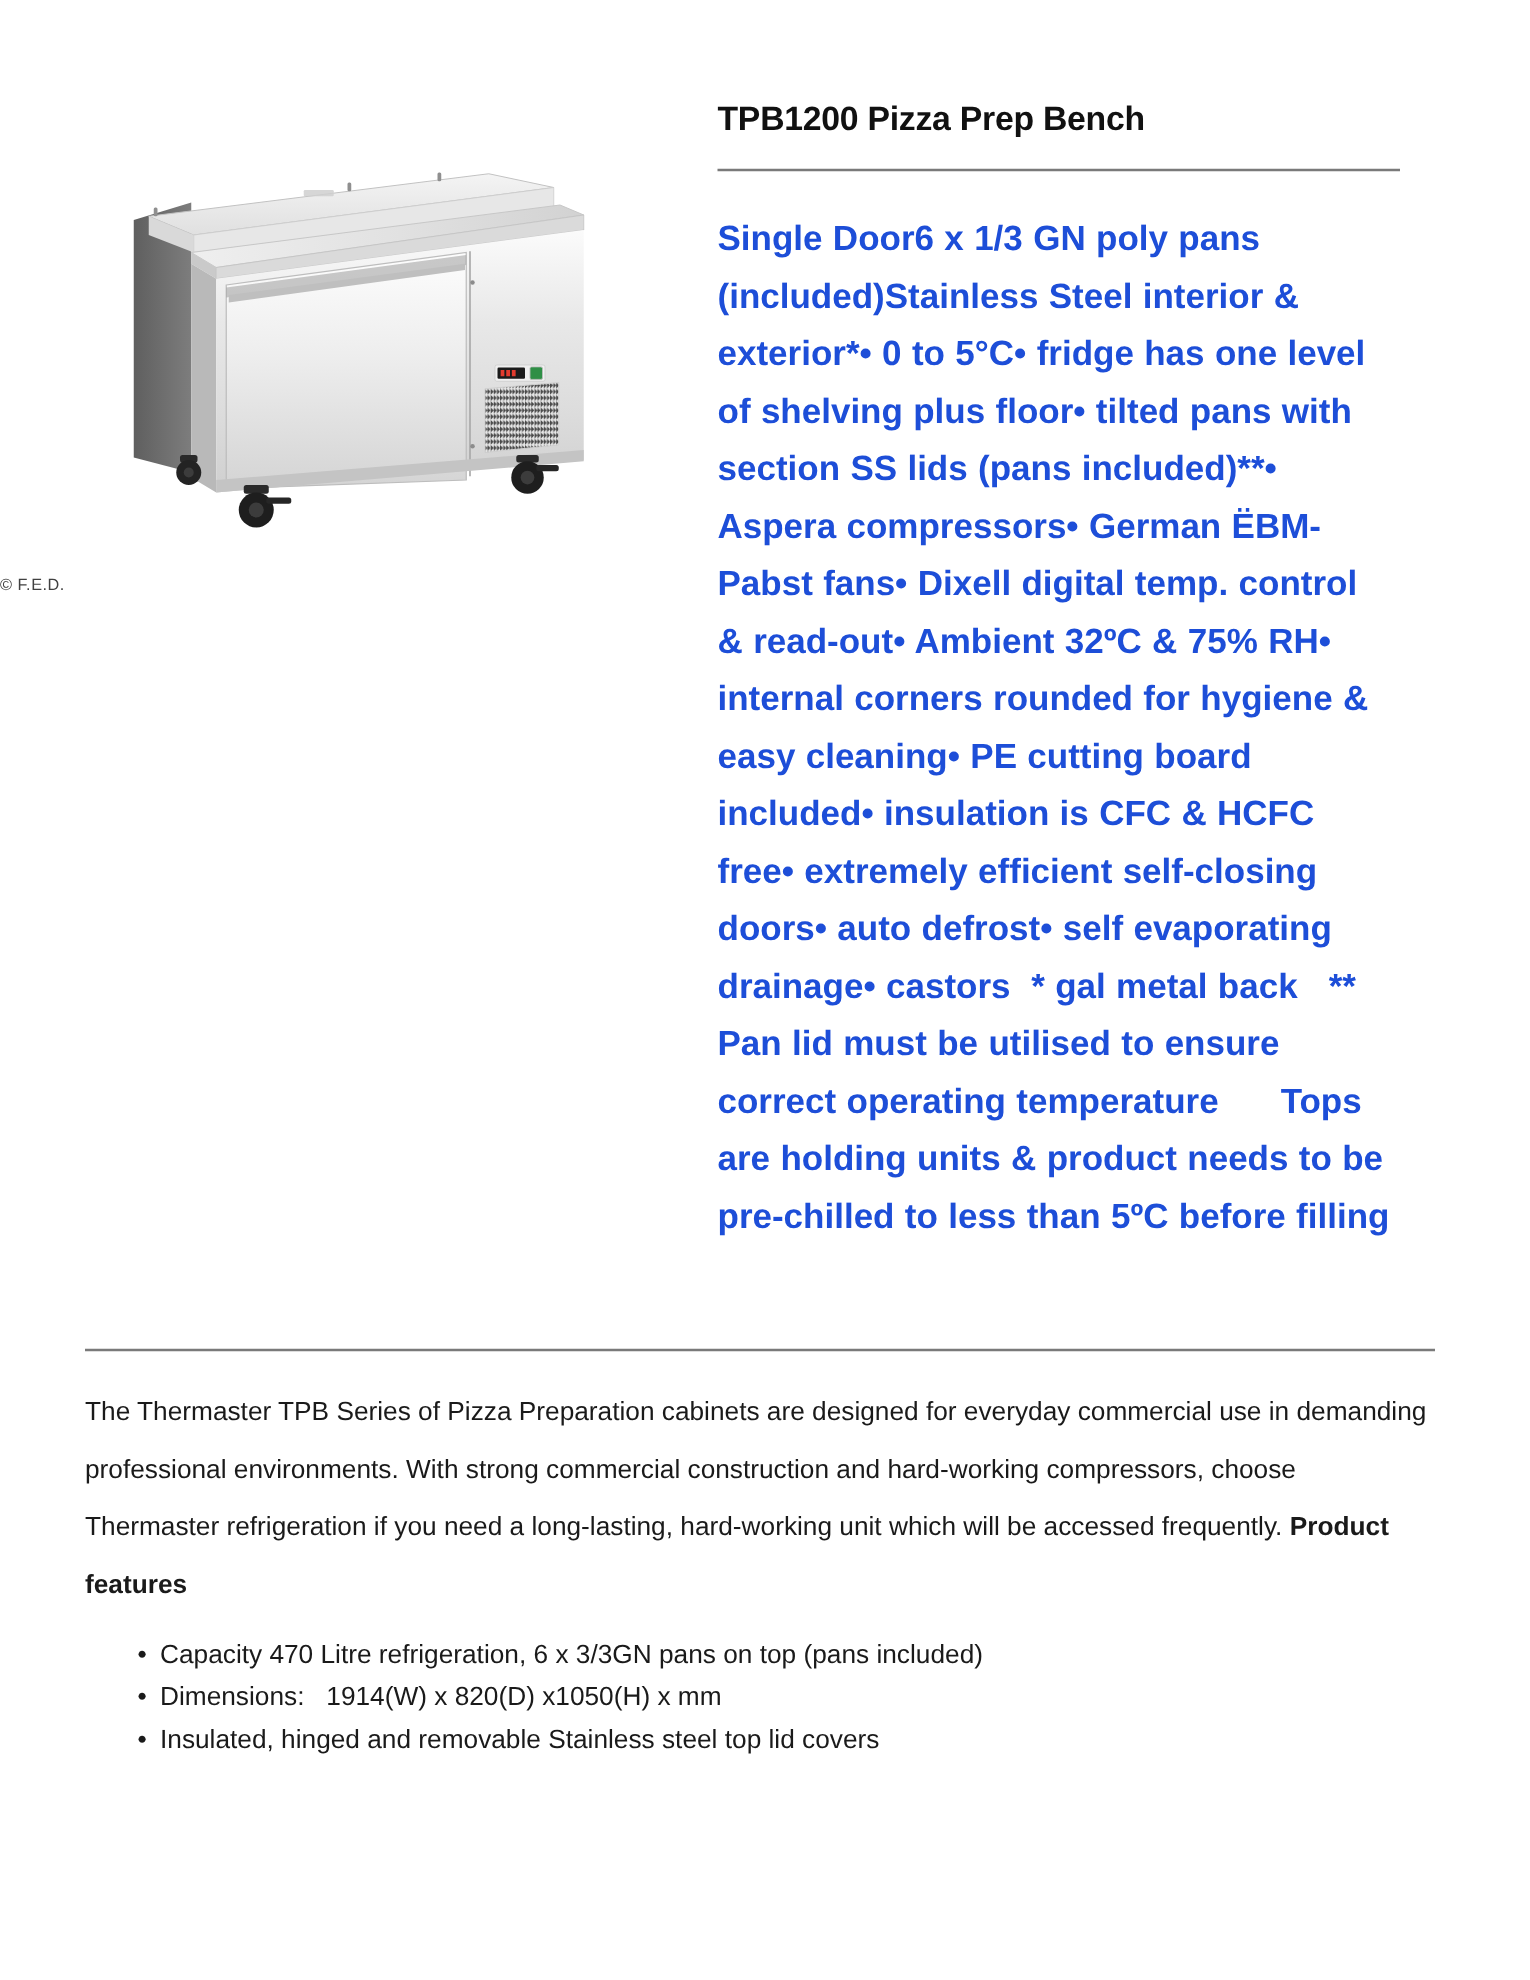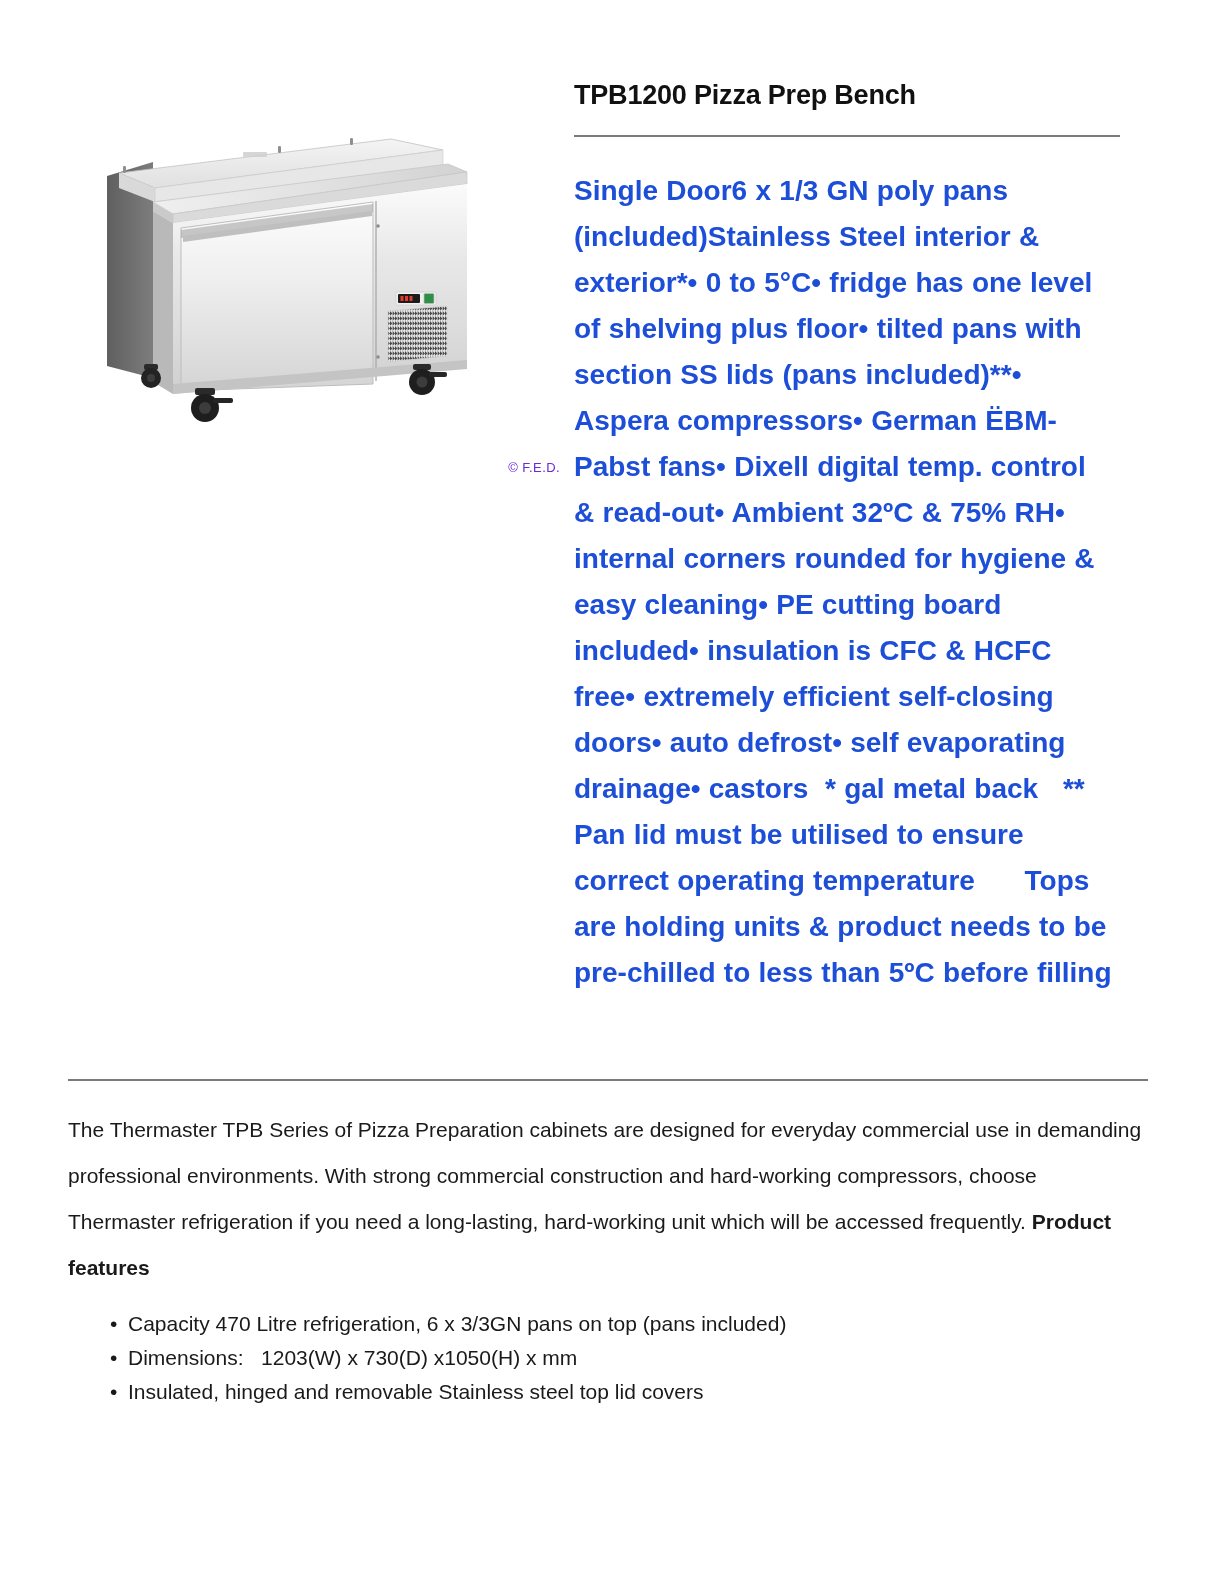--- a/index.html
+++ b/index.html
@@ -43,23 +43,23 @@
     margin-left: 95px;
     margin-top: 126px;
   }
   .product-figure svg { display: block; }
 
   .copyright {
     position: absolute;
     top: 460px;
     left: 0;
     width: 560px;
-    text-align: right;
+    text-align: left;
     font-size: 13px;
-    color: #6d28d9;
+    color: #404040;
     letter-spacing: 0.4px;
     font-family: "Liberation Sans", sans-serif;
   }
 
   
   .product-title {
     font-size: 27px;
     font-weight: bold;
     color: #111111;
     margin: 0 0 0 14px;
@@ -245,16 +245,16 @@
     <hr class="title-rule">
     <div class="spec-text">Single Door6 x 1/3 GN poly pans (included)Stainless Steel interior &amp; exterior*• 0 to 5°C• fridge has one level of shelving plus floor• tilted pans with section SS lids (pans included)**• Aspera compressors• German ËBM-Pabst fans• Dixell digital temp. control &amp; read-out• Ambient 32ºC &amp; 75% RH• internal corners rounded for hygiene &amp; easy cleaning• PE cutting board included• insulation is CFC &amp; HCFC free• extremely efficient self-closing doors• auto defrost• self evaporating drainage• castors  * gal metal back   ** Pan lid must be utilised to ensure correct operating temperature      Tops are holding units &amp; product needs to be pre-chilled to less than 5ºC before filling</div>
   </div>
 </div>
 
 <div class="description-section">
   <hr class="description-rule">
   <p class="description-body"><span>The Thermaster TPB Series of Pizza Preparation cabinets are designed for everyday commercial use in demanding professional environments. With strong commercial construction and hard-working compressors, choose Thermaster refrigeration if you need a long-lasting, hard-working unit which will be accessed frequently. </span><b>Product features</b></p>
   <ul class="feature-list">
     <li>Capacity 470 Litre refrigeration, 6 x 3/3GN pans on top (pans included)</li>
-    <li>Dimensions:   1203(W) x 730(D) x1050(H) x mm</li>
+    <li>Dimensions:   1914(W) x 820(D) x1050(H) x mm</li>
     <li>Insulated, hinged and removable Stainless steel top lid covers</li>
   </ul>
 </div>
 
 </body></html>

